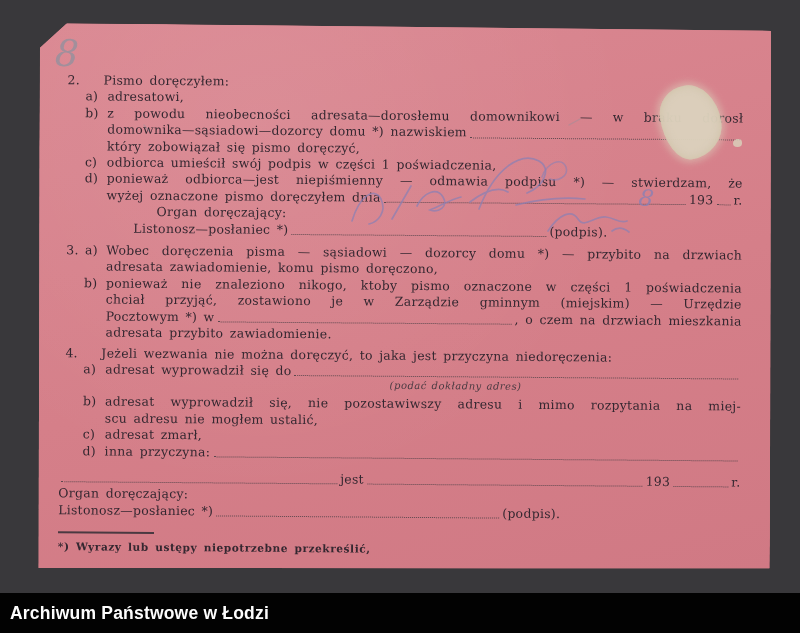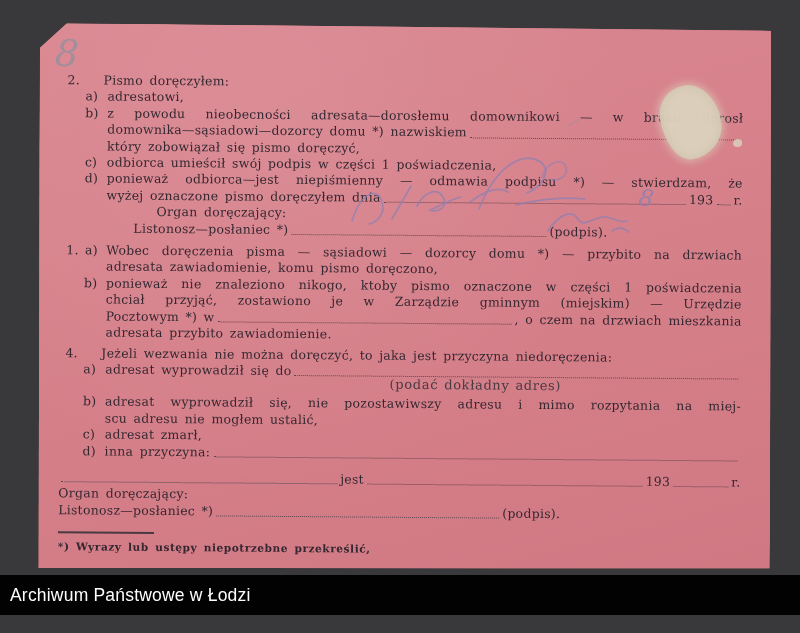--- a/index.html
+++ b/index.html
@@ -40,22 +40,22 @@
   .lead.fx11 { flex:1.15; }
   .lead.w55 { flex:none; width:55px; }
   .nowrap { white-space:nowrap; }
   .mt4 { margin-top:4px; } .mt6 { margin-top:6px; }
   .mt10 { margin-top:10px; }
   .organ-ind { margin-left:90px; }
   .list-ind  { margin-left:67px; }
   .foot-out  { margin-left:-6px; }
   .hint-row  { height:10px; line-height:9px; }
   .hint {
-    display:inline-block; margin-left:48%; font-size:13px;
-    letter-spacing:.05em; color:#4a3a42; word-spacing:.1em;
+    display:inline-block; margin-left:48%; font-size:10px;
+    letter-spacing:.05em; color:#4a3a42; word-spacing:.1em;font-style:italic;
   }
   .rule {
     width:96px; border-top:2px solid #4a3941; margin-top:13px; margin-bottom:5px;
   }
   .footnote { font-size:10.6px; font-weight:bold; letter-spacing:.05em; }
   
   .stain {
     position:absolute; left:661px; top:85px; width:60px; height:74px;
     background:#dcd2bd;
     border-radius: 48% 52% 58% 42% / 38% 55% 45% 62%;
@@ -73,23 +73,23 @@
     color:#99909d; opacity:.85; transform:rotate(4deg);
   }
   .ink-eight {
     position:absolute; left:639px; top:185px;
     font-size:23px; font-style:italic; color:#8b80b4; opacity:.8;
     transform:rotate(9deg);
   }
   svg.scribbles { position:absolute; left:0; top:0; pointer-events:none; }
   
   .caption-bar {
-    position:absolute; left:0; top:575px; width:800px; height:40px;
+    position:absolute; left:0; top:593px; width:800px; height:40px;
     background:#020202; color:#fdfdfd;
-    font-family:"Liberation Sans", sans-serif; font-weight:normal; font-size:17.5px;
+    font-family:"Liberation Sans", sans-serif; font-weight:bold; font-size:17.5px;
     display:flex; align-items:center; padding-left:10px; box-sizing:border-box;
     letter-spacing:.2px;
   }
 </style>
 </head>
 <body>
 
 <div class="paper">
   <div class="content">
 
@@ -130,21 +130,21 @@
       <span class="nowrap">r.</span>
     </div>
     <div class="organ-ind">Organ doręczający:</div>
     <div class="list-ind lrow">
       <span class="nowrap">Listonosz—posłaniec *)</span>
       <span class="lead w255"></span>
       <span class="nowrap">(podpis).</span>
     </div>
 
     <div class="sec mt6">
-      <span class="gn3">1. a)</span>
+      <span class="gn3">3. a)</span>
       <span class="tx just">Wobec doręczenia pisma — sąsiadowi — dozorcy domu *) — przybito na drzwiach</span>
     </div>
     <div class="cont">adresata zawiadomienie, komu pismo doręczono,</div>
     <div class="sec">
       <span class="gind"></span>
       <span class="gl">b)</span>
       <span class="tx just">ponieważ nie znaleziono nikogo, ktoby pismo oznaczone w części 1 poświadczenia</span>
     </div>
     <div class="cont just">chciał przyjąć, zostawiono je w Zarządzie gminnym (miejskim) — Urzędzie</div>
     <div class="cont lrow">

